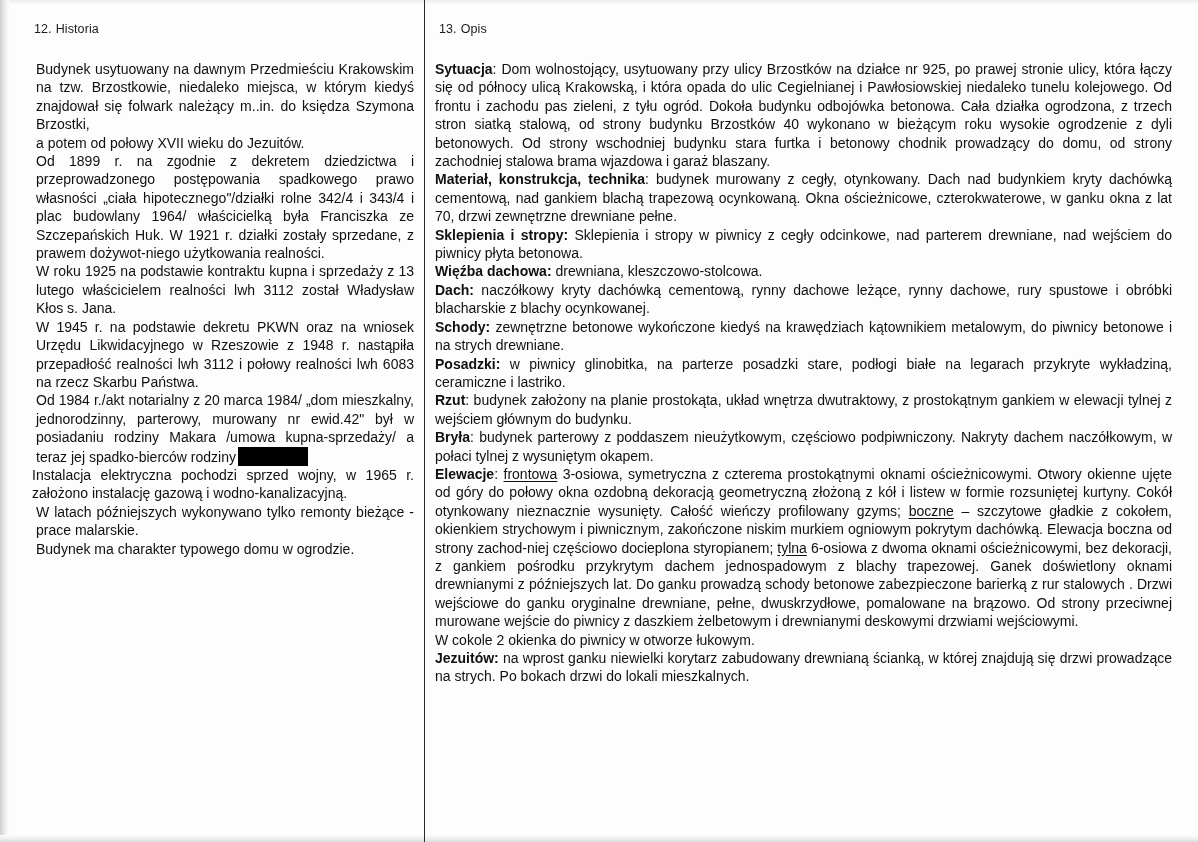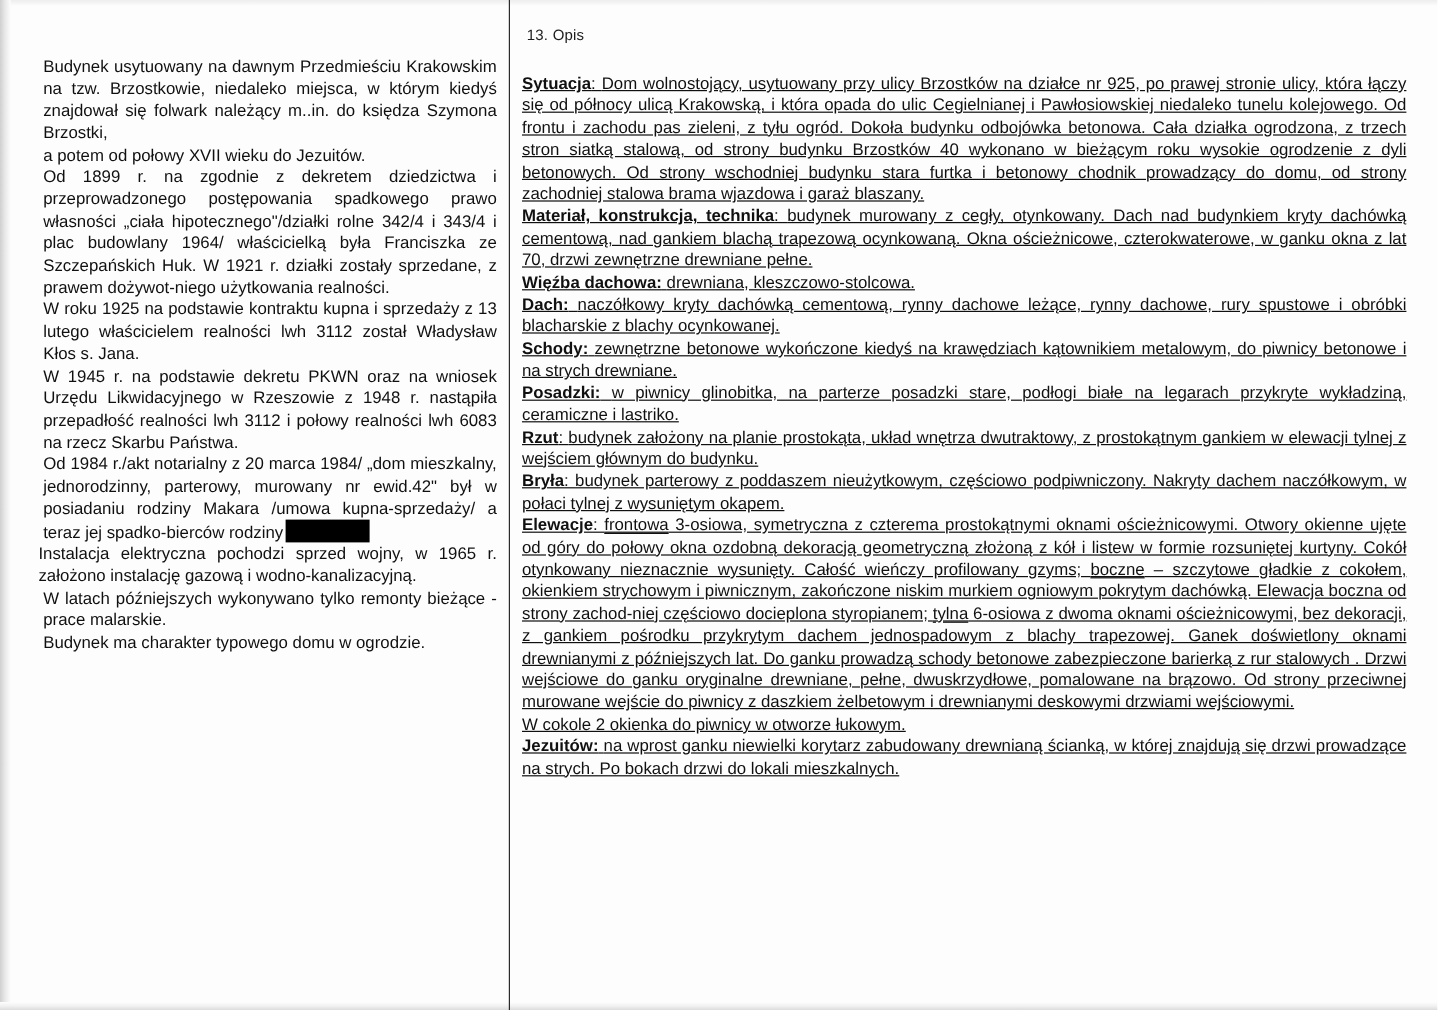--- a/index.html
+++ b/index.html
@@ -90,21 +90,20 @@
   }
 
   .col-left .body-text {
     text-align: justify;
     padding-right: 10px;
   }
 
   .col-right .body-text {
     text-align: justify;
     padding-right: 4px;
-    text-decoration: underline;
   }
 
   p.para {
     margin: 0;
     text-indent: 0;
   }
 
   
   .col-left p.para { padding-left: 6px; }
   .col-left p.para.hang { padding-left: 2px; }
@@ -136,20 +135,23 @@
 <div class="page">
 
   <div class="scan-edge-top"></div>
   <div class="scan-edge-left"></div>
   <div class="scan-edge-bottom"></div>
 
   <div class="columns">
 
     <div class="col col-left">
 
+      <div class="field-no">
+        <span class="num">12.</span><span>Historia</span>
+      </div>
 
       <div class="body-text">
         <p class="para">Budynek usytuowany na dawnym Przedmieściu Krakowskim na tzw. Brzostkowie, niedaleko miejsca, w którym kiedyś znajdował się folwark należący m..in. do księdza Szymona Brzostki,</p>
         <p class="para">a potem od połowy XVII wieku do Jezuitów.</p>
         <p class="para">Od 1899 r. na zgodnie z dekretem dziedzictwa i przeprowadzonego postępowania spadkowego prawo własności „ciała hipotecznego"/działki rolne 342/4 i 343/4 i plac budowlany 1964/ właścicielką była Franciszka ze Szczepańskich Huk. W 1921 r. działki zostały sprzedane, z prawem dożywot-niego użytkowania realności.</p>
         <p class="para">W roku 1925 na podstawie kontraktu kupna i sprzedaży z 13 lutego właścicielem realności lwh 3112 został Władysław Kłos s. Jana.</p>
         <p class="para">W 1945 r. na podstawie dekretu PKWN oraz na wniosek Urzędu Likwidacyjnego w Rzeszowie z 1948 r. nastąpiła przepadłość realności lwh 3112 i połowy realności lwh 6083 na rzecz Skarbu Państwa.</p>
 
         <p class="para"><span>Od 1984 r./akt notarialny z 20 marca 1984/ „dom mieszkalny, jednorodzinny, parterowy, murowany nr ewid.42" był w posiadaniu rodziny Makara /umowa kupna-sprzedaży/ a teraz jej spadko-bierców rodziny</span><span class="redaction"></span></p>
 
@@ -165,20 +167,21 @@
         <div class="field-no">
           <span class="num">13.</span><span>Opis</span>
         </div>
 
         <div class="body-text">
 
           <p class="para"><b class="lead">Sytuacja</b><span>: </span><span>Dom wolnostojący, usytuowany przy ulicy Brzostków na działce nr 925, po prawej stronie ulicy, która łączy się od północy ulicą Krakowską, i która opada do ulic Cegielnianej i Pawłosiowskiej niedaleko tunelu kolejowego. Od frontu i zachodu pas zieleni, z tyłu ogród. Dokoła budynku odbojówka betonowa. Cała działka ogrodzona, z trzech stron siatką stalową, od strony budynku Brzostków 40 wykonano w bieżącym roku wysokie ogrodzenie z dyli betonowych. Od strony wschodniej budynku stara furtka i betonowy chodnik prowadzący do domu, od strony zachodniej stalowa brama wjazdowa i garaż blaszany.</span></p>
 
           <p class="para"><b class="lead">Materiał, konstrukcja, technika</b><span>: </span><span>budynek murowany z cegły, otynkowany. Dach nad budynkiem kryty dachówką cementową, nad gankiem blachą trapezową ocynkowaną. Okna ościeżnicowe, czterokwaterowe, w ganku okna z lat 70, drzwi zewnętrzne drewniane pełne.</span></p>
 
+          <p class="para"><b class="lead">Sklepienia i stropy:</b><span> </span><span>Sklepienia i stropy w piwnicy z cegły odcinkowe, nad parterem drewniane, nad wejściem do piwnicy płyta betonowa.</span></p>
 
           <p class="para"><b class="lead">Więźba dachowa:</b><span> </span><span>drewniana, kleszczowo-stolcowa.</span></p>
 
           <p class="para"><b class="lead">Dach:</b><span> </span><span>naczółkowy kryty dachówką cementową, rynny dachowe leżące, rynny dachowe, rury spustowe i obróbki blacharskie z blachy ocynkowanej.</span></p>
 
           <p class="para"><b class="lead">Schody:</b><span> </span><span>zewnętrzne betonowe wykończone kiedyś na krawędziach kątownikiem metalowym, do piwnicy betonowe i na strych drewniane.</span></p>
 
           <p class="para"><b class="lead">Posadzki:</b><span> </span><span>w piwnicy glinobitka, na parterze posadzki stare, podłogi białe na legarach przykryte wykładziną, ceramiczne i lastriko.</span></p>
 
           <p class="para"><b class="lead">Rzut</b><span>: </span><span>budynek założony na planie prostokąta, układ wnętrza dwutraktowy, z prostokątnym gankiem w elewacji tylnej z wejściem głównym do budynku.</span></p>

